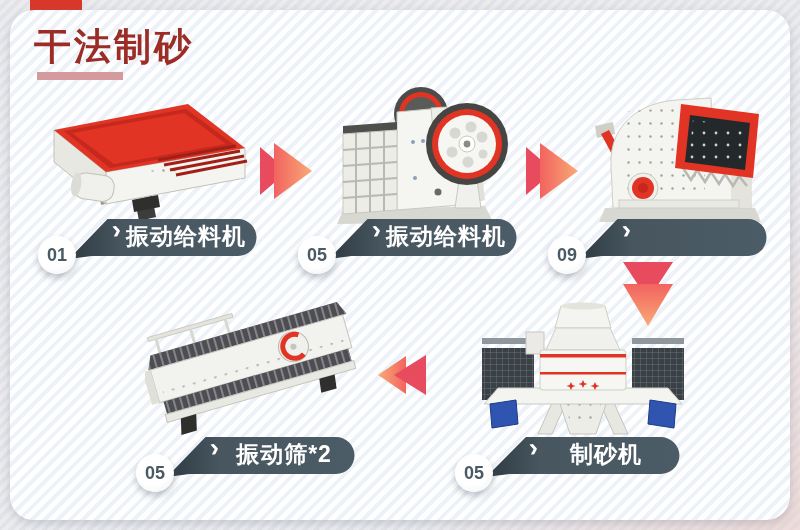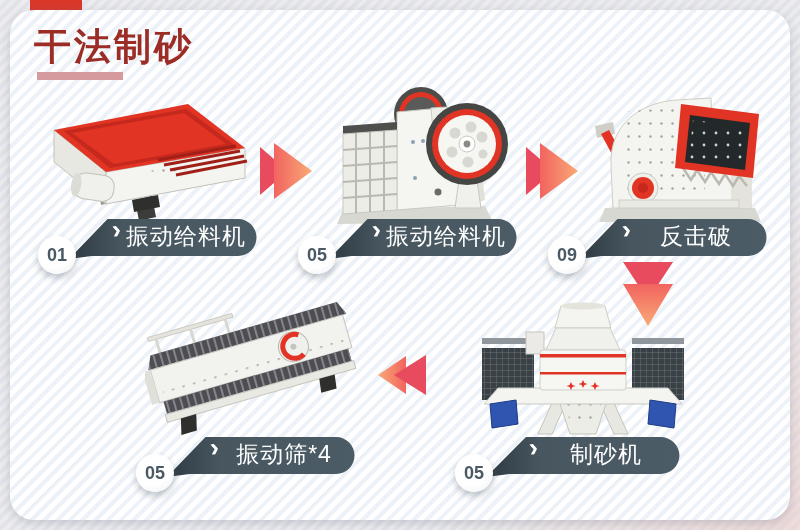--- a/index.html
+++ b/index.html
@@ -25,21 +25,21 @@
     background:radial-gradient(circle at 40% 32%,#ffffff 55%,#eef0f3);
     box-shadow:0 4px 7px rgba(90,100,115,.38);
     display:flex;align-items:center;justify-content:center;
     font-size:18px;font-weight:700;color:#4a5a64;z-index:3;}
   .pill{position:absolute;left:24px;top:0;height:46px;z-index:2;}
   .pill svg{display:block;width:100%;height:100%;}
   .pill-chevron{position:absolute;left:74px;top:2px;color:#fff;font-size:26px;font-weight:700;
     z-index:4;line-height:1;transform:rotate(-8deg);}
   .pill-text{position:absolute;left:84px;right:16px;top:0;height:44px;z-index:4;
     display:flex;align-items:center;justify-content:center;
-    color:#ffffff;font-size:23px;font-weight:400;letter-spacing:1px;white-space:nowrap;}
+    color:#ffffff;font-size:23px;font-weight:700;letter-spacing:1px;white-space:nowrap;}
 </style>
 </head>
 <body>
 
 <div class="stage">
 
   <svg width="0" height="0" style="position:absolute" aria-hidden="true">
     <defs>
       <linearGradient id="pillGrad" x1="0" y1="0" x2="1" y2="0">
         <stop offset="0" stop-color="#2e3a42"></stop>
@@ -268,32 +268,31 @@
     </div>
 
     <div class="step-label" style="left:548px;top:214px;width:225px">
       <div class="num-badge">09</div>
       <div class="pill" style="width:198px">
         <svg viewBox="0 0 200 46" preserveAspectRatio="none">
           <path d="M7,45 L46,5 L178,5 A18.5,18.5 0 0 1 178,42 L30,42 Z" fill="url(#pillGrad)"></path>
         </svg>
       </div>
       <span class="pill-chevron">›</span>
-      <div class="pill-text" style="width:128px">反击破</div>
     </div>
 
     <div class="step-label" style="left:136px;top:432px;width:225px">
       <div class="num-badge">05</div>
       <div class="pill" style="width:198px">
         <svg viewBox="0 0 200 46" preserveAspectRatio="none">
           <path d="M7,45 L46,5 L178,5 A18.5,18.5 0 0 1 178,42 L30,42 Z" fill="url(#pillGrad)"></path>
         </svg>
       </div>
       <span class="pill-chevron">›</span>
-      <div class="pill-text" style="width:128px">振动筛*4</div>
+      <div class="pill-text" style="width:128px">振动筛*2</div>
     </div>
 
     <div class="step-label" style="left:455px;top:432px;width:225px">
       <div class="num-badge">05</div>
       <div class="pill" style="width:204px">
         <svg viewBox="0 0 200 46" preserveAspectRatio="none">
           <path d="M7,45 L46,5 L178,5 A18.5,18.5 0 0 1 178,42 L30,42 Z" fill="url(#pillGrad)"></path>
         </svg>
       </div>
       <span class="pill-chevron">›</span>

